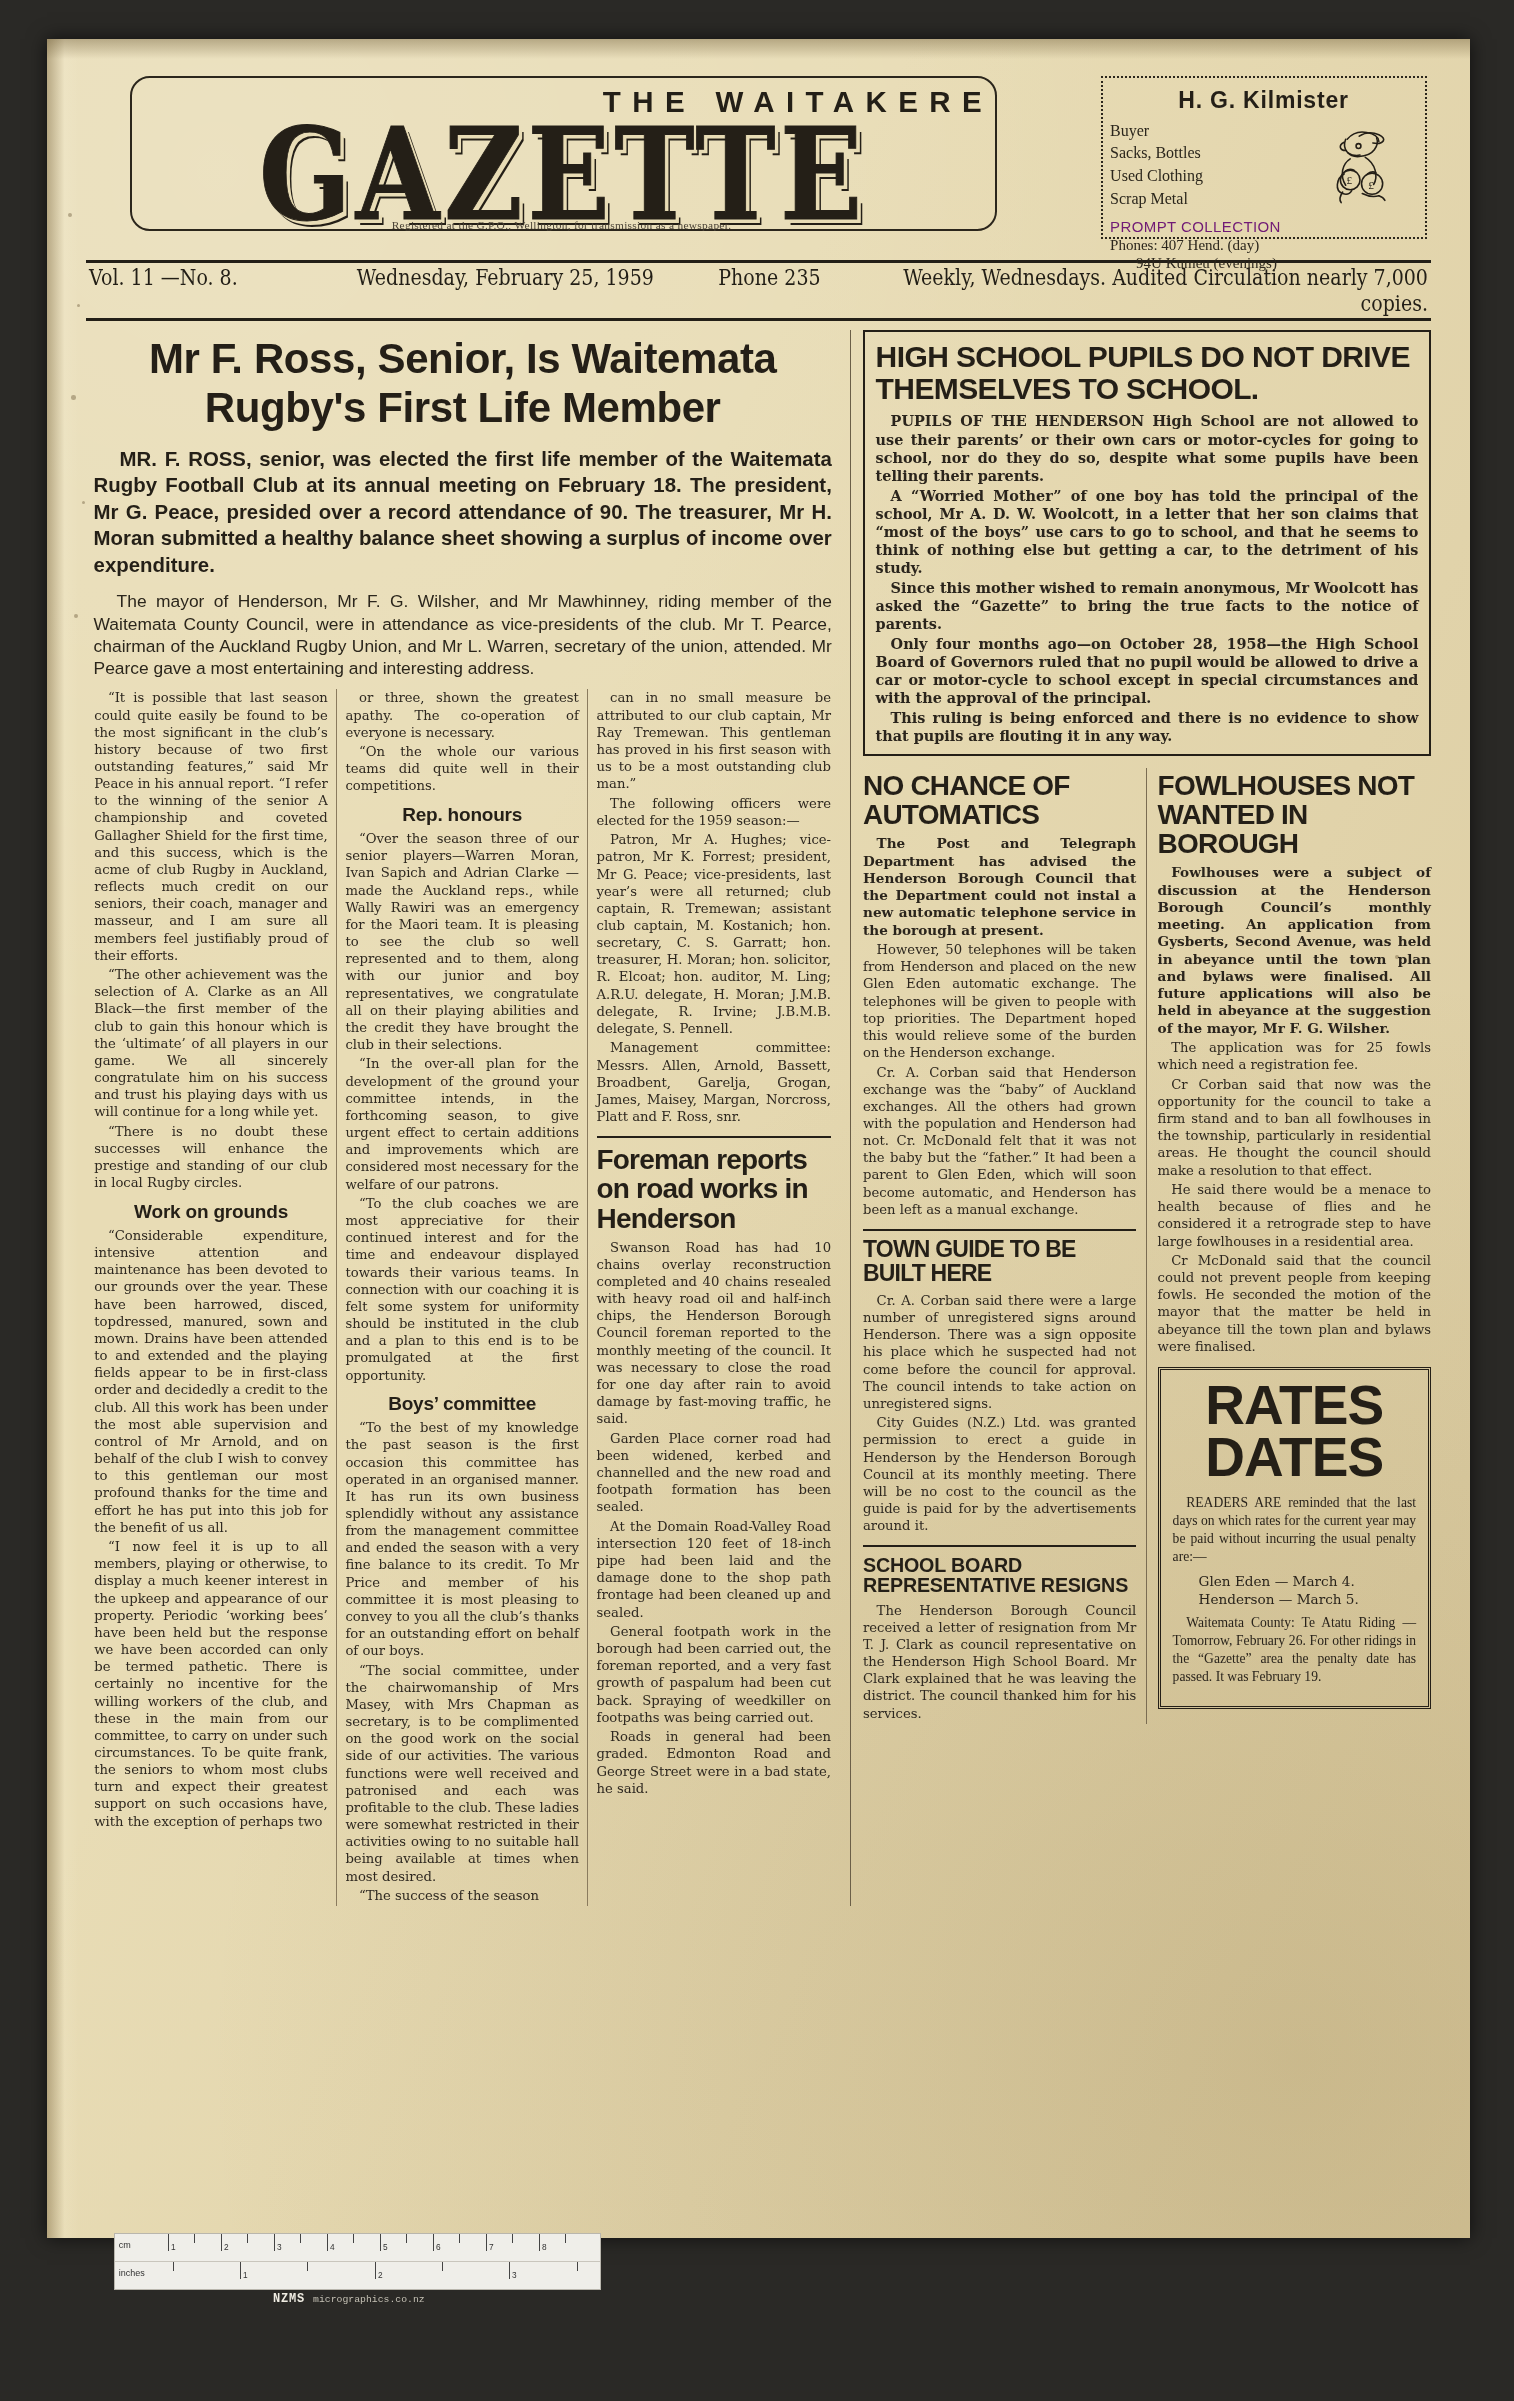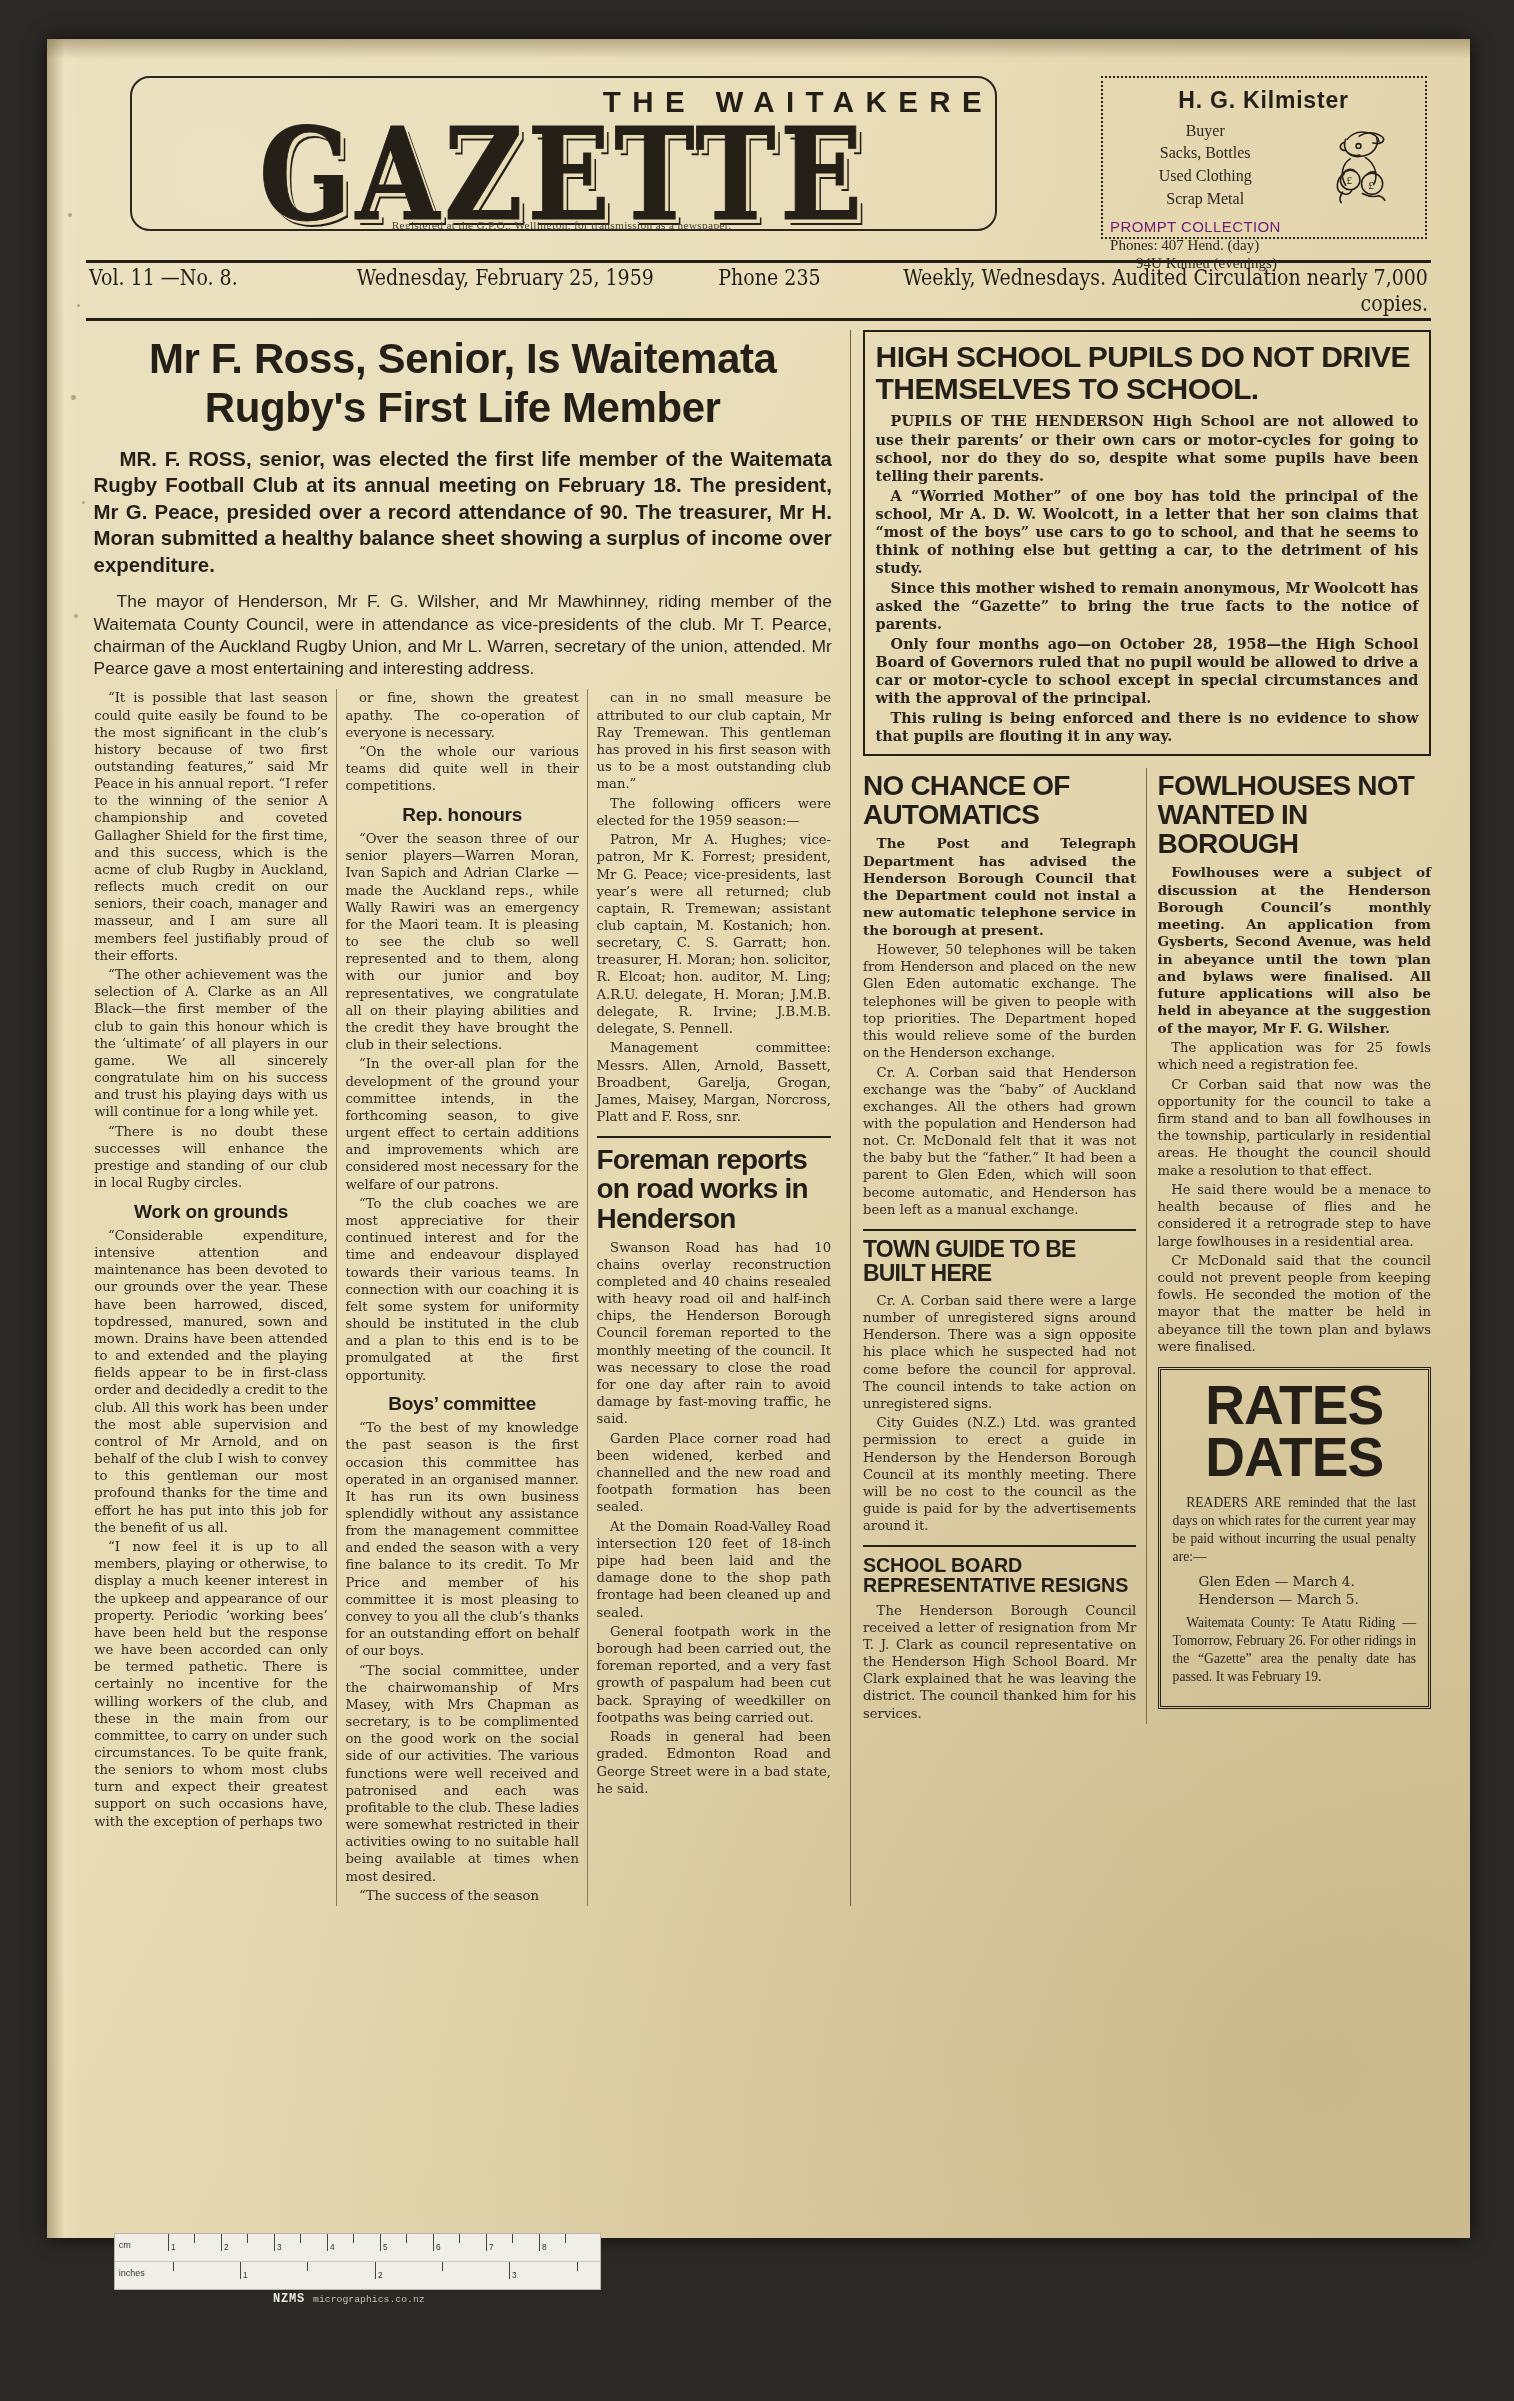--- a/index.html
+++ b/index.html
@@ -66,21 +66,21 @@
   .ad-kilmister{
     position:absolute;right:4.5px;top:4.5px;width:326px;height:163px;
     border:2.3px dotted #2b261c;padding:6px 7.6px;box-sizing:border-box;
   }
   .ad-name{
     font-family:"Liberation Sans", sans-serif;font-weight:bold;font-size:23px;
     text-align:center;color:#241f17;letter-spacing:0.8px;margin:3px 0 6px;
   }
   .ad-cols{display:flex;}
   .ad-left{width:62%;}
-  .ad-left div{font-size:16px;color:#2b261c;line-height:1.42;text-align:center;font-family:"Liberation Serif",serif;}
+  .ad-left div{font-size:16px;color:#2b261c;line-height:1.42;font-family:"Liberation Serif",serif;}
   .ad-right{width:38%;display:flex;align-items:center;justify-content:center;}
   .ad-foot{margin-top:7.6px;}
   .ad-foot .pc{font-family:"Liberation Sans", sans-serif;font-size:15px;color:#701a75;letter-spacing:0.4px;}
   .ad-foot .ph{font-size:15px;color:#2b261c;line-height:1.35;}
   .ad-foot .ph2{font-size:15px;color:#2b261c;padding-left:26px;}
 
   
   .rule-thick{border-top:3.8px solid #231f17;margin:0;}
   .folio{
     display:flex;align-items:baseline;
@@ -297,21 +297,21 @@
             <div class="col">
               <p class="n">“It is possible that last season could quite easily be found to be the most significant in the club’s history because of two first outstanding features,” said Mr Peace in his annual report. “I refer to the winning of the senior A championship and coveted Gallagher Shield for the first time, and this success, which is the acme of club Rugby in Auckland, reflects much credit on our seniors, their coach, manager and masseur, and I am sure all members feel justifiably proud of their efforts.</p>
               <p class="n">“The other achievement was the selection of A. Clarke as an All Black—the first member of the club to gain this honour which is the ‘ultimate’ of all players in our game. We all sincerely congratulate him on his success and trust his playing days with us will continue for a long while yet.</p>
               <p class="n">“There is no doubt these successes will enhance the prestige and standing of our club in local Rugby circles.</p>
               <h3 class="sub">Work on grounds</h3>
               <p class="n">“Considerable expenditure, intensive attention and maintenance has been devoted to our grounds over the year. These have been harrowed, disced, topdressed, manured, sown and mown. Drains have been attended to and extended and the playing fields appear to be in first-class order and decidedly a credit to the club. All this work has been under the most able supervision and control of Mr Arnold, and on behalf of the club I wish to convey to this gentleman our most profound thanks for the time and effort he has put into this job for the benefit of us all.</p>
               <p class="n">“I now feel it is up to all members, playing or otherwise, to display a much keener interest in the upkeep and appearance of our property. Periodic ‘working bees’ have been held but the response we have been accorded can only be termed pathetic. There is certainly no incentive for the willing workers of the club, and these in the main from our committee, to carry on under such circumstances. To be quite frank, the seniors to whom most clubs turn and expect their greatest support on such occasions have, with the exception of perhaps two</p>
             </div>
 
             <div class="col">
-              <p class="n">or fine, shown the greatest apathy.  The co-operation of everyone is necessary.</p>
+              <p class="n">or three, shown the greatest apathy.  The co-operation of everyone is necessary.</p>
               <p class="n">“On the whole our various teams did quite well in their competitions.</p>
               <h3 class="sub">Rep. honours</h3>
               <p class="n">“Over the season three of our senior players—Warren Moran, Ivan Sapich and Adrian Clarke — made the Auckland reps., while Wally Rawiri was an emergency for the Maori team. It is pleasing to see the club so well represented and to them, along with our junior and boy representatives, we congratulate all on their playing abilities and the credit they have brought the club in their selections.</p>
               <p class="n">“In the over-all plan for the development of the ground your committee intends, in the forthcoming season, to give urgent effect to certain additions and improvements which are considered most necessary for the welfare of our patrons.</p>
               <p class="n">“To the club coaches we are most appreciative for their continued interest and for the time and endeavour displayed towards their various teams. In connection with our coaching it is felt some system for uniformity should be instituted in the club and a plan to this end is to be promulgated at the first opportunity.</p>
               <h3 class="sub">Boys’ committee</h3>
               <p class="n">“To the best of my knowledge the past season is the first occasion this committee has operated in an organised manner. It has run its own business splendidly without any assistance from the management committee and ended the season with a very fine balance to its credit. To Mr Price and member of his committee it is most pleasing to convey to you all the club’s thanks for an outstanding effort on behalf of our boys.</p>
               <p class="n">“The social committee, under the chairwomanship of Mrs Masey, with Mrs Chapman as secretary, is to be complimented on the good work on the social side of our activities. The various functions were well received and patronised and each was profitable to the club. These ladies were somewhat restricted in their activities owing to no suitable hall being available at times when most desired.</p>
               <p class="n">“The success of the season</p>
             </div>

